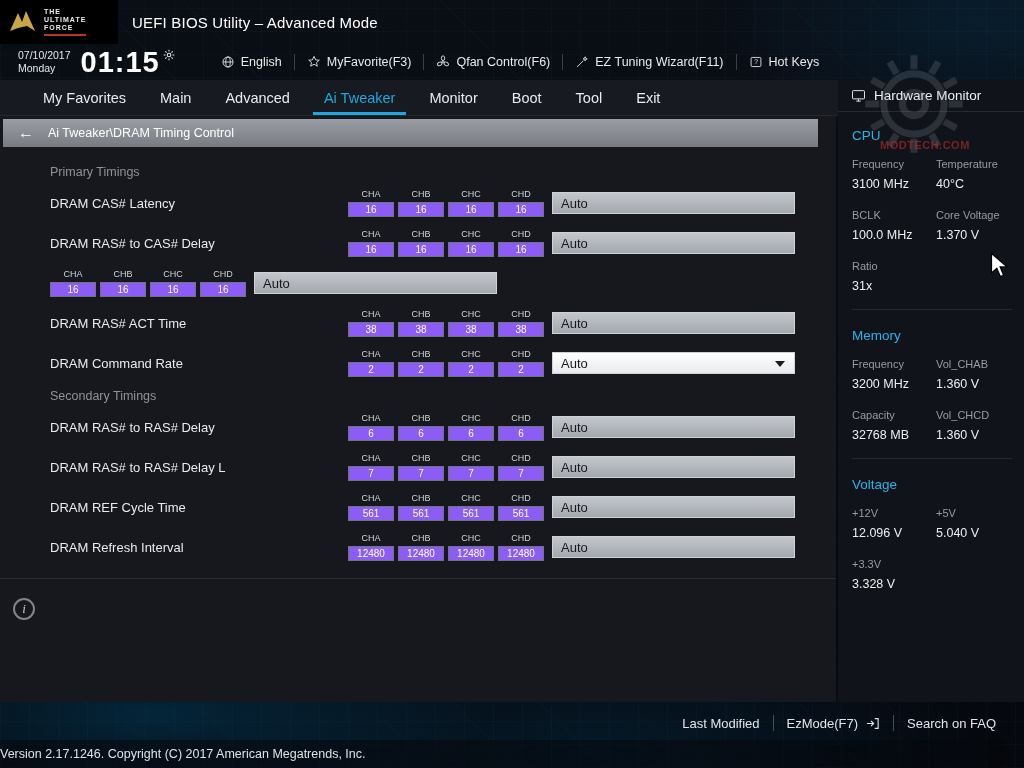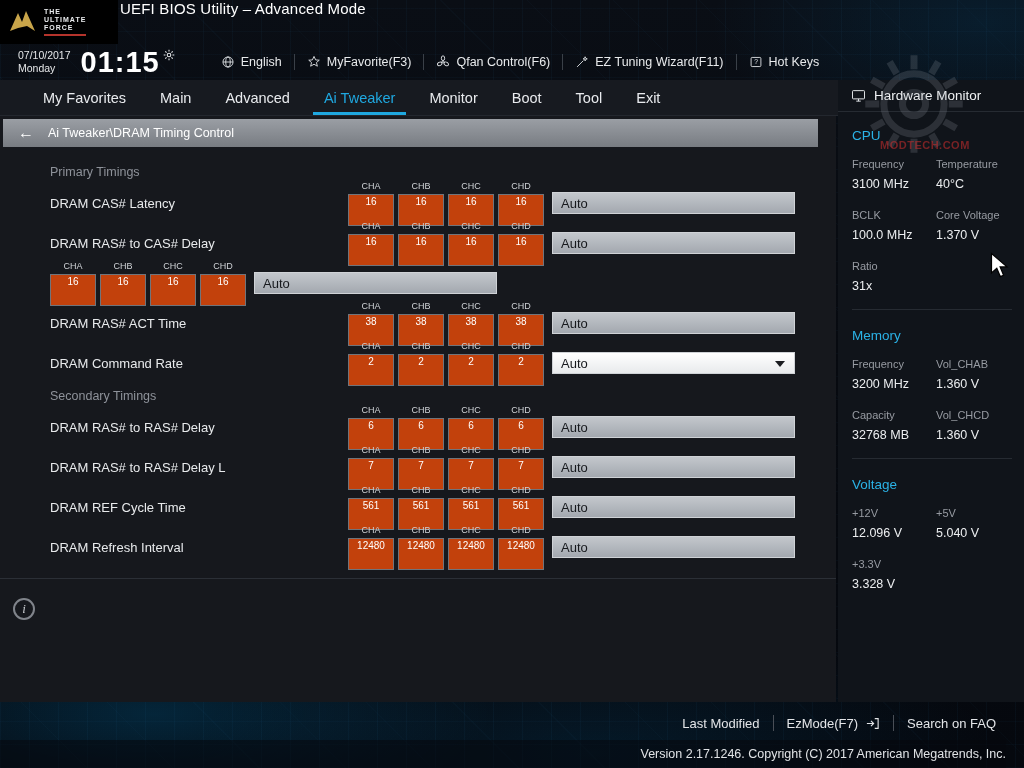--- a/index.html
+++ b/index.html
@@ -23,21 +23,21 @@
   }
 
   
   .logo-box { position:absolute; left:0; top:0; width:118px; height:44px; background:#000;
     display:flex; align-items:center; gap:6px; padding-left:8px; z-index:3; }
   .logo-text { line-height:8px; }
   .logo-text div { font-size:7px; font-weight:bold; letter-spacing:1px; color:#eceef0; }
   .logo-red { height:2px; width:42px; background:#b5342c; margin-top:2px; }
 
   .hdr-title-row { position:absolute; left:118px; top:0; width:716px; height:44px;
-    display:flex; padding-left:2px; z-index:2; }
+    display:flex; align-items:center; padding-left:14px; z-index:2; }
   .hdr-title { font-size:15px; color:#ffffff; letter-spacing:.2px; }
 
   .hdr-info-row { position:absolute; left:0; top:44px; width:838px; height:36px;
     display:flex; align-items:center; z-index:2; }
   .date-block { margin-left:18px; font-size:10.5px; color:#e5e7e9; line-height:13px; }
   .clock { margin-left:10px; font-size:29px; font-weight:600; color:#ffffff; letter-spacing:1px; }
   .clock-gear { margin-left:3px; align-self:flex-start; margin-top:3px; color:#e8eaec; cursor:pointer; }
 
   .toolbar { display:flex; align-items:center; margin-left:34px; }
   .tb-item { display:flex; align-items:center; gap:6px; padding:0 12px; font-size:12.5px; color:#e8eaec; cursor:pointer; }
@@ -57,21 +57,21 @@
     display:flex; align-items:center; padding-left:15px; gap:14px; font-size:12.5px; color:#ffffff; }
   .crumb .back { font-size:16px; line-height:16px; color:#fff; cursor:pointer; }
 
   .content { padding-top:12px; }
   .section-title { margin:6px 0 4px 50px; font-size:12.5px; color:#8e929a; }
   .row { height:40px; display:flex; align-items:center; padding-left:50px; }
   .row-label { width:298px; font-size:13px; color:#e8eaec; }
   .chan-group { display:flex; gap:4px; }
   .chan { width:46px; text-align:center; }
   .chan-h { font-size:9px; color:#cfd2d6; line-height:11px; margin-bottom:2px; }
-  .chan-v { height:32px; line-height:14px; font-size:10px; color:#ffffff; background:#c2410c; border:1px solid #70747b; }
+  .chan-v { height:15px; line-height:14px; font-size:10px; color:#ffffff; background:#8b5cf6; border:1px solid #70747b; }
   .value-field { margin-left:8px; width:243px; height:22px; position:relative;
     background:linear-gradient(180deg,#c3c7cc,#a3a8af); border:1px solid #cfd2d6;
     display:flex; align-items:center; padding:0 8px; font-size:13px; color:#17191d; cursor:pointer; }
   .value-field.dropdown { background:linear-gradient(180deg,#ffffff,#e8eaec); }
   .dd-arrow { display:none; position:absolute; right:9px; top:8px; width:0; height:0;
     border-left:5px solid transparent; border-right:5px solid transparent; border-top:6px solid #1a1c20; }
   .value-field.dropdown .dd-arrow { display:block; }
 
   .content-divider { position:absolute; left:0; top:462px; width:100%; height:1px; background:#2b2f36; }
   .info-circle { position:absolute; left:13px; top:482px; width:22px; height:22px; border:2px solid #80848b;
@@ -99,21 +99,21 @@
 
   
   .bottom-bar { position:absolute; left:0; top:706px; width:1024px; height:34px; z-index:2;
     display:flex; align-items:center; justify-content:flex-end; padding-right:28px; gap:13px;
     font-size:13px; color:#e3e5e8; }
   .bb-item { display:flex; align-items:center; gap:7px; cursor:pointer; }
   .bb-sep { width:1px; height:16px; background:#4a4f57; }
   .bb-item .bb-ico { display:flex; color:#e3e5e8; }
 
   .footer { position:absolute; left:0; top:740px; width:1006px; height:28px; z-index:2;
-    display:flex; align-items:center; justify-content:flex-end; font-size:12.5px; color:#e0e3e6;
+    display:flex; align-items:center; justify-content:flex-start; font-size:12.5px; color:#e0e3e6;
     background:rgba(5,8,12,.55); }
 
   
   .cursor { position:absolute; left:990px; top:252px; z-index:99; pointer-events:none; }
 </style>
 </head>
 <body>
 
 <div class="screen">
   <div class="circuit"></div>

